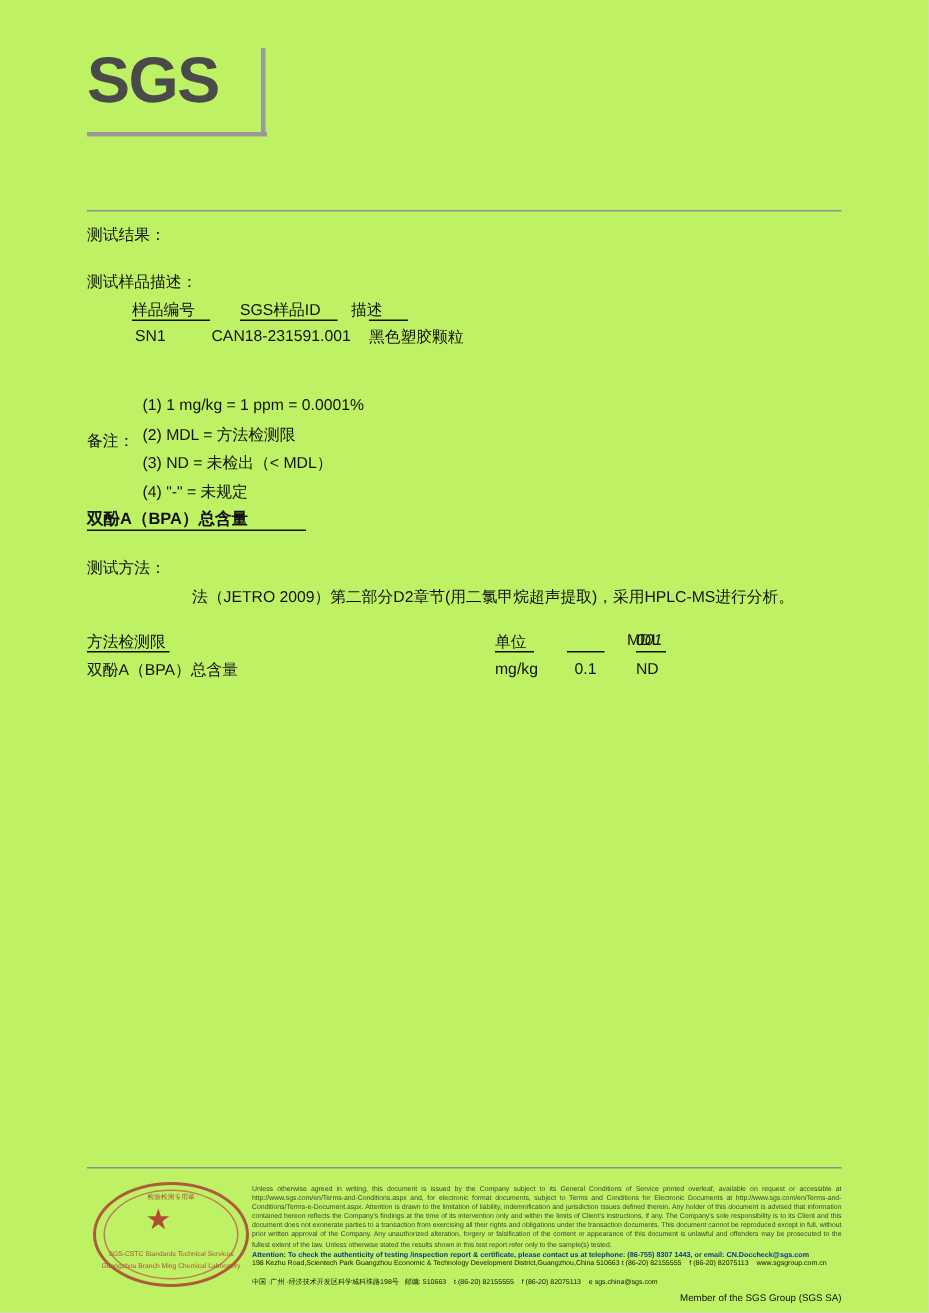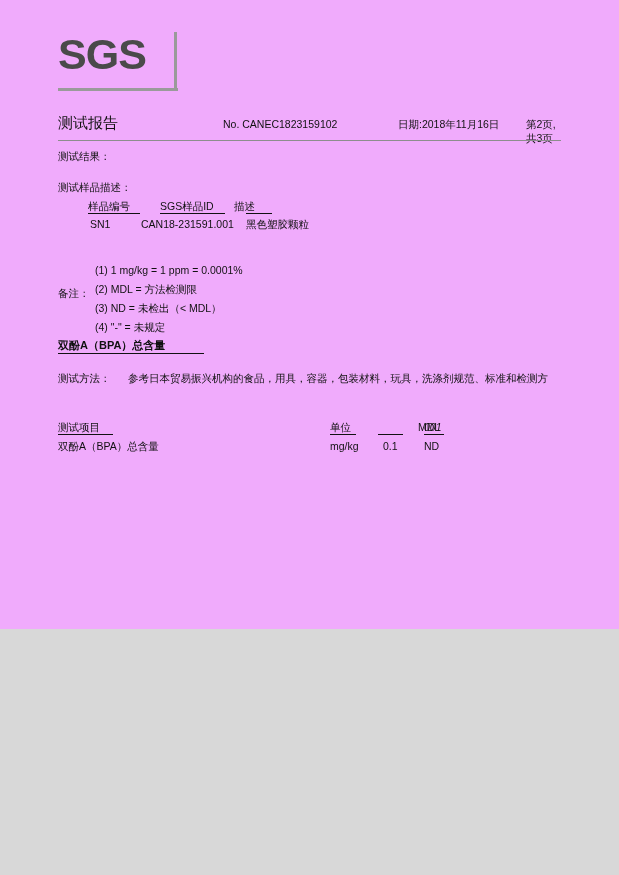--- a/index.html
+++ b/index.html
@@ -6,22 +6,22 @@
     margin: 0;
     padding: 0;
     background: #d8d8d8;
   }
   body {
     font-family: "Liberation Sans", sans-serif;
   }
   .page {
     position: relative;
     width: 619px;
-    height: 629px;
-    background: #f0abfc;
+    height: 875px;
+    background: #bef264;
     overflow: hidden;
   }
 
   
   .logo-block {
     position: absolute;
     left: 58px;
     top: 32px;
     width: 120px;
   }
@@ -302,26 +302,20 @@
 <body>
 
 <div class="page">
 
   <div class="logo-block">
     <div class="sgs-logo">SGS</div>
   </div>
   <div class="logo-rule"></div>
   <div class="logo-bar"></div>
 
-  <div class="title-row">
-    <div class="doc-title">测试报告</div>
-    <div class="doc-no">No. CANEC1823159102</div>
-    <div class="doc-date">日期:2018年11月16日</div>
-    <div class="doc-page">第2页,共3页</div>
-  </div>
   <div class="header-rule"></div>
 
   <div class="txt results-label">测试结果：</div>
   <div class="txt sample-desc-label">测试样品描述：</div>
 
   <div class="sample-head sh-1">样品编号</div>
   <div class="sample-head sh-2">SGS样品ID</div>
   <div class="sample-head sh-3">描述</div>
   <div class="sample-head-underline" style="left:88px;width:52px;"></div>
   <div class="sample-head-underline" style="left:160px;width:65px;"></div>
@@ -334,23 +328,23 @@
   <div class="txt remark-label">备注：</div>
   <div class="remark-item" style="top:264px;text-align:right;">(1) 1 mg/kg = 1 ppm = 0.0001%</div>
   <div class="remark-item" style="top:283px;">(2) MDL = 方法检测限</div>
   <div class="remark-item" style="top:302px;">(3) ND = 未检出（&lt; MDL）</div>
   <div class="remark-item" style="top:321px;">(4) "-" = 未规定</div>
 
   <div class="section-title">双酚A（BPA）总含量</div>
   <div class="section-underline"></div>
 
   <div class="txt method-label">测试方法：</div>
-  <div class="method-line" style="top:372px;">参考日本贸易振兴机构的食品，用具，容器，包装材料，玩具，洗涤剂规范、标准和检测方</div>
-
-  <div class="rt-head rt-h-item">测试项目</div>
+  <div class="method-line" style="top:391px;">法（JETRO 2009）第二部分D2章节(用二氯甲烷超声提取)，采用HPLC-MS进行分析。</div>
+
+  <div class="rt-head rt-h-item">方法检测限</div>
   <div class="rt-head rt-h-unit">单位</div>
   <div class="rt-head rt-h-mdl">MDL</div>
   <div class="rt-head rt-h-001">001</div>
 
   <div class="rt-underline" style="left:58px;width:55px;"></div>
   <div class="rt-underline" style="left:330px;width:26px;"></div>
   <div class="rt-underline" style="left:378px;width:25px;"></div>
   <div class="rt-underline" style="left:424px;width:20px;"></div>
 
   <div class="rt-row rt-r-item">双酚A（BPA）总含量</div>

